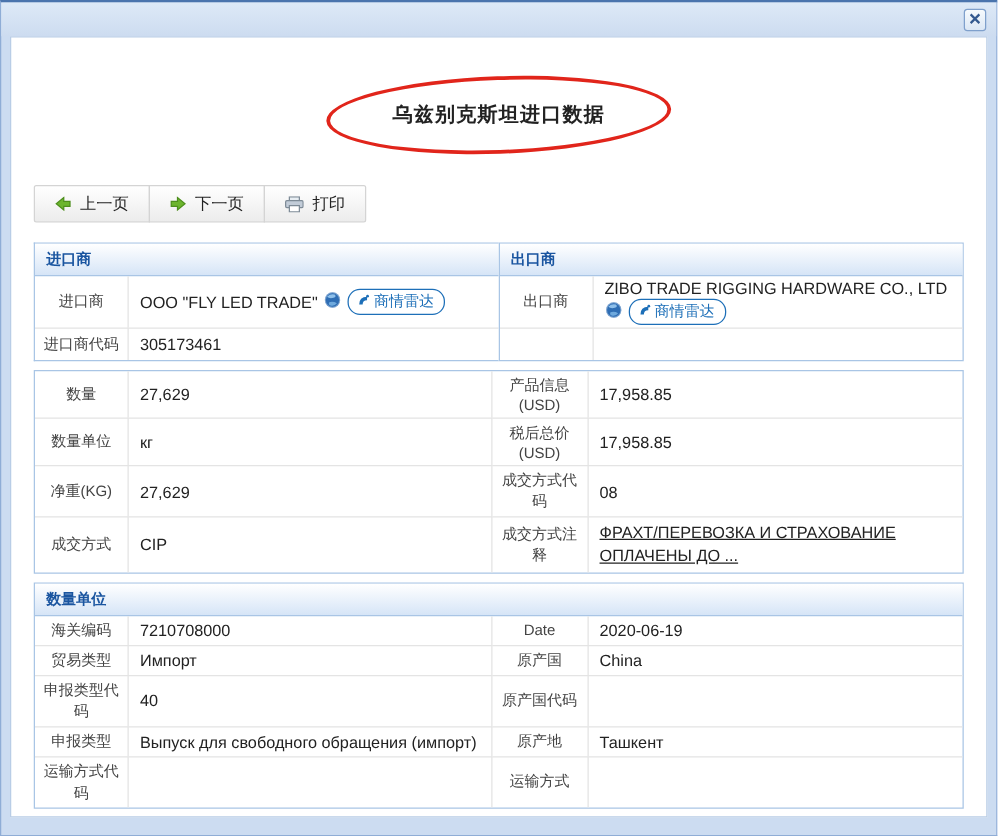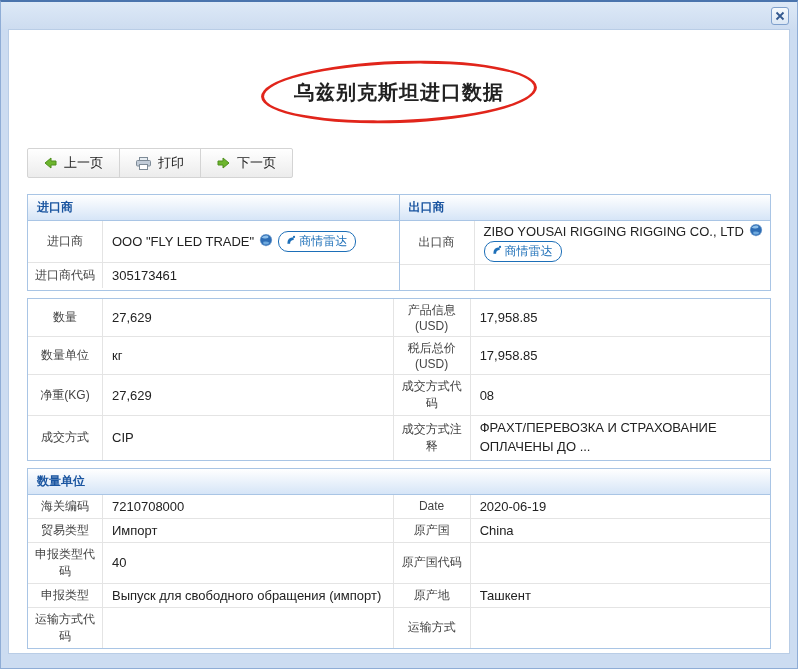--- a/index.html
+++ b/index.html
@@ -4,21 +4,21 @@
 <style>
   * { margin:0; padding:0; box-sizing:border-box; }
   html,body { width:798px; height:669px; font-family:"Liberation Sans","DejaVu Sans",sans-serif; background:#fff; }
 
   .window { width:798px; height:669px; background:#ccdcf1; border-top:2px solid #4a74ad; border-left:1px solid #8fadd6; border-right:1px solid #8fadd6; border-bottom:1px solid #8fadd6; position:relative; }
   .titlebar { height:27px; background:linear-gradient(#dde9f7,#cddcf0); position:relative; }
   .close-btn { position:absolute; right:8px; top:5px; width:18px; height:18px; border:1px solid #7fa0cc; border-radius:3px; background:linear-gradient(#f6fafd,#dbe7f5); display:flex; align-items:center; justify-content:center; cursor:pointer; }
   .content { position:absolute; left:7px; right:7px; top:27px; bottom:14px; background:#fff; border:1px solid #b9cde6; overflow:hidden; }
 
   .title-wrap { position:relative; margin-top:30px; height:64px; display:flex; align-items:center; justify-content:center; }
-  .page-title { font-size:20px; font-weight:bold; color:#222; letter-spacing:1px; }
+  .page-title { font-size:16px; font-weight:bold; color:#222; letter-spacing:1px; }
   .red-ellipse { position:absolute; left:50%; top:50%; transform:translate(-50%,-50%) rotate(-2deg); width:276px; height:62px; border:3px solid #e1251b; border-radius:50%; pointer-events:none; }
 
   .toolbar { margin:24px 0 0 18px; display:inline-flex; }
   .tb-btn { display:flex; align-items:center; gap:7px; padding:5px 16px; border:1px solid #d4d4d4; margin-left:-1px; background:linear-gradient(#ffffff,#ececec); font-size:13px; color:#222; cursor:pointer;justify-content:flex-end; }
   .tb-btn:first-child { margin-left:0; border-radius:2px 0 0 2px; }
   .tb-btn:last-child { border-radius:0 2px 2px 0; }
   .tb-btn svg { display:block; }
 
   .sections { margin:16px 18px 0 18px; }
   .section { border:1px solid #a9c5e5; margin-bottom:7px; background:#fff; }
@@ -38,21 +38,21 @@
   .row + .row > .cell { border-top:1px solid #e4e4e4; }
   .h40 > .cell { min-height:41px; }
   .h26 > .cell { min-height:26px; }
   .h33 > .cell { min-height:33px; }
   .h21 > .cell { min-height:21px; }
   .h22 > .cell { min-height:22px; }
 
   .company-line { display:flex; align-items:center; gap:5px; flex-wrap:wrap; }
   .badge { display:inline-flex; align-items:center; gap:3px; border:1px solid #1d6fb8; color:#1d6fb8; border-radius:10px; padding:1px 8px 1px 6px; font-size:12px; cursor:pointer; background:#fff; white-space:nowrap; }
   .globe { cursor:pointer; }
-  .desc-val { line-height:1.45; align-items:center; }
+  .desc-val { line-height:1.45; align-items:center;text-decoration:underline; }
 </style>
 </head>
 <body>
 
 <div class="window">
   <div class="titlebar">
     <div class="close-btn">
       <span>
         <svg width="10" height="10" viewBox="0 0 10 10">
             <path d="M1.5 1.5 L8.5 8.5 M8.5 1.5 L1.5 8.5" stroke="#33598f" stroke-width="1.8" fill="none"></path>
@@ -69,38 +69,38 @@
     </div>
 
     <div class="toolbar">
       <div class="tb-btn">
         <span>
           <svg width="13" height="12" viewBox="0 0 13 12">
               <path d="M7 1 L7 4 H12 V8 H7 V11 L1 6 Z" fill="#6cb52d" stroke="#4e8f1d" stroke-width="1"></path>
             </svg>
         </span>
         <span>上一页</span>
+      </div>
+      <div class="tb-btn">
+        <span>
+          <svg width="13" height="12" viewBox="0 0 13 12">
+              <path d="M6 1 L6 4 H1 V8 H6 V11 L12 6 Z" fill="#6cb52d" stroke="#4e8f1d" stroke-width="1"></path>
+            </svg>
+        </span>
+        <span>下一页</span>
       </div>
       <div class="tb-btn">
         <span>
           <svg width="15" height="13" viewBox="0 0 15 13">
             <rect x="3.5" y="0.5" width="8" height="3" fill="#e8eef3" stroke="#7e8b97"></rect>
             <rect x="0.5" y="3.5" width="14" height="5.5" rx="1" fill="#c2ccd8" stroke="#7e8b97"></rect>
             <rect x="3.5" y="7.5" width="8" height="5" fill="#ffffff" stroke="#7e8b97"></rect>
           </svg>
         </span>
         <span>打印</span>
-      </div>
-      <div class="tb-btn">
-        <span>
-          <svg width="13" height="12" viewBox="0 0 13 12">
-              <path d="M6 1 L6 4 H1 V8 H6 V11 L12 6 Z" fill="#6cb52d" stroke="#4e8f1d" stroke-width="1"></path>
-            </svg>
-        </span>
-        <span>下一页</span>
       </div>
     </div>
 
     <div class="sections">
 
       <div class="half-row">
         <div class="section" style="border-right:none;">
           <div class="sec-head">进口商</div>
           <div class="g2">
             <div class="row h40">
@@ -135,21 +135,21 @@
           </div>
         </div>
 
         <div class="section">
           <div class="sec-head">出口商</div>
           <div class="g2">
             <div class="row h40">
               <div class="cell lab">出口商</div>
               <div class="cell val" style="padding-top:2px;padding-bottom:2px;">
                 <span class="company-line" style="row-gap:1px;">
-                  <span>ZIBO YOUSAI RIGGING RIGGING CO., LTD</span>
+                  <span>ZIBO TRADE RIGGING HARDWARE CO., LTD</span>
                   <span class="globe">
                     <svg width="14" height="14" viewBox="0 0 16 16">
                         <circle cx="8" cy="8" r="7" fill="#2e6db4"></circle>
                         <path d="M3 5 Q6 2 10 3 Q12 5 9 6 Q5 7 3 5Z" fill="#8fc0ea"></path>
                         <path d="M5 10 Q9 9 12 11 Q10 14 6 13 Q4 12 5 10Z" fill="#6ea9dd"></path>
                         <circle cx="8" cy="8" r="6.6" fill="none" stroke="#ffffff" stroke-opacity="0.35"></circle>
                       </svg>
                   </span>
                   <span class="badge">
                     <span>

